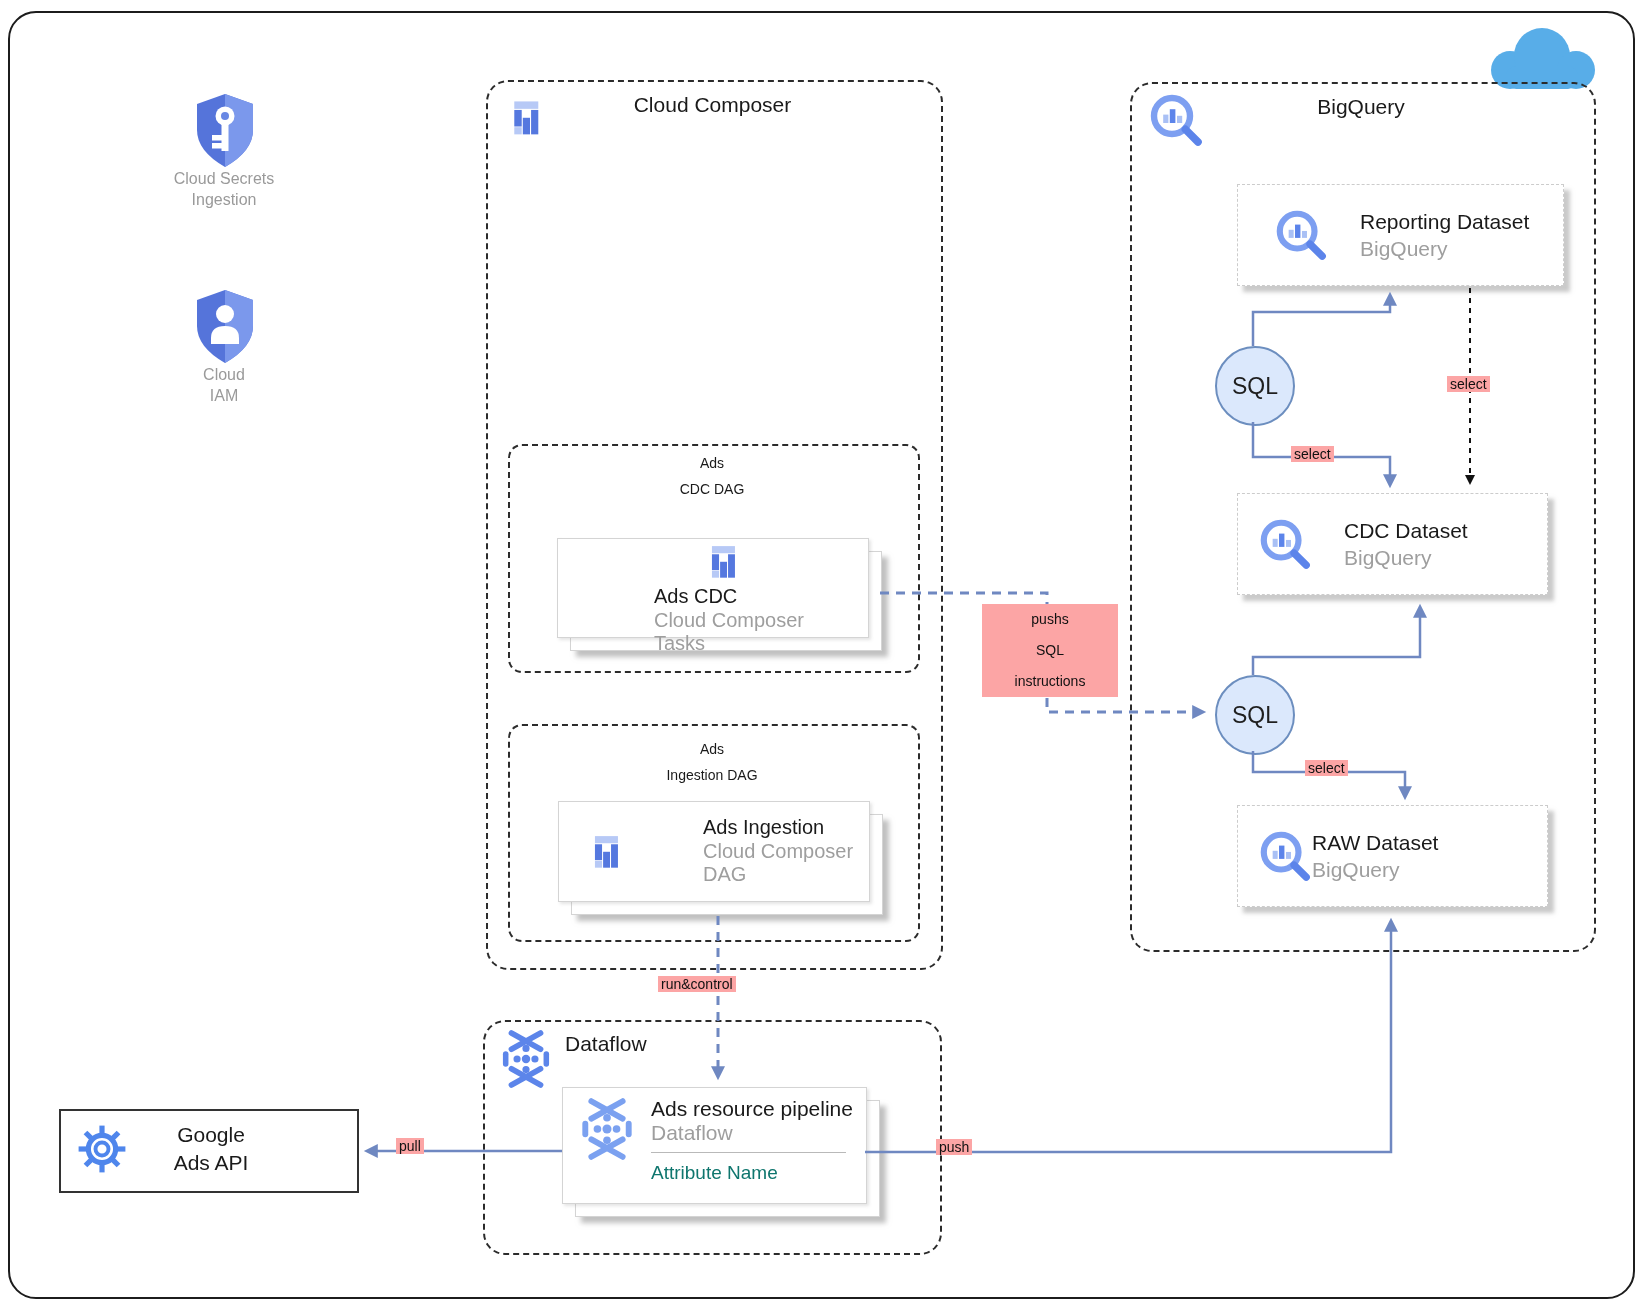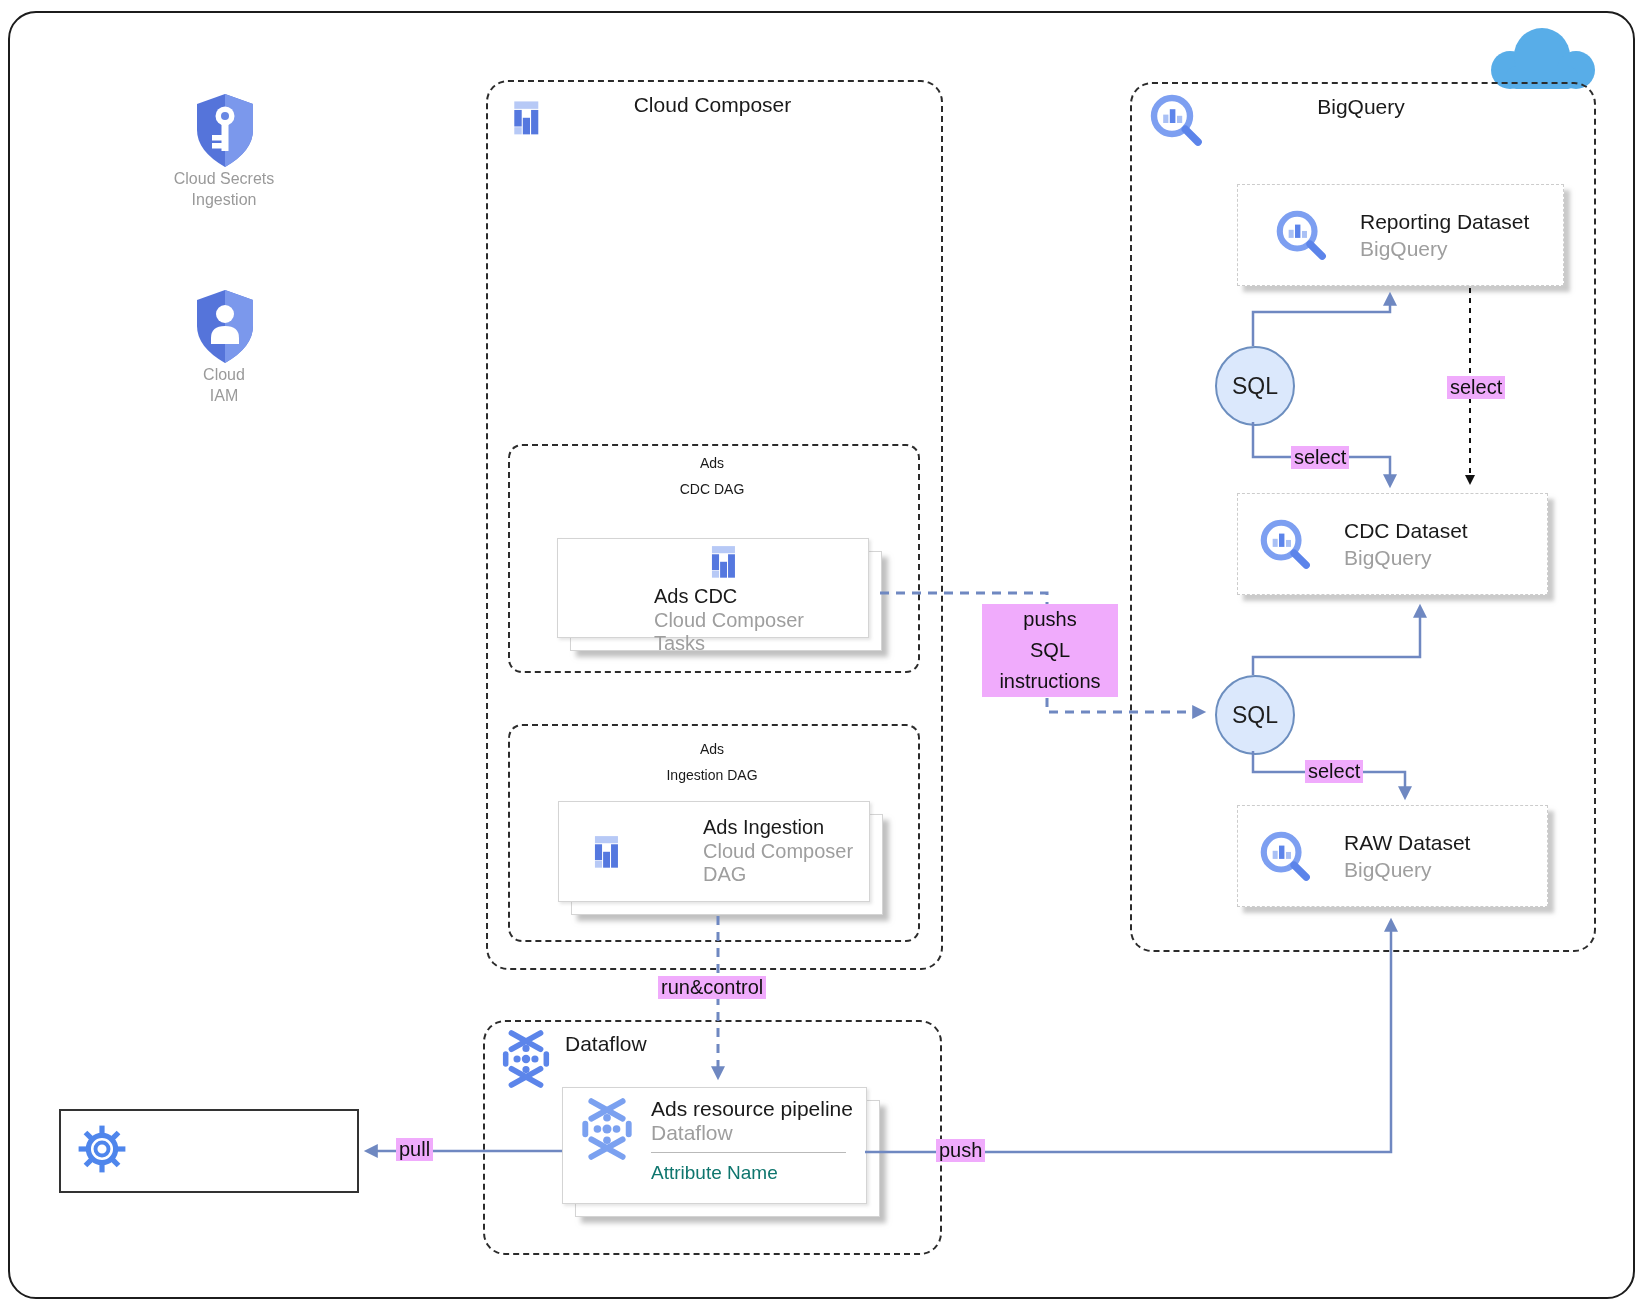--- a/index.html
+++ b/index.html
@@ -21,21 +21,21 @@
   .node-sub { font-size:20px; color:#9e9e9e; line-height:23.5px; }
   .dataset-card { position:absolute; background:#fff; border:1.5px dashed #cccccc;
                   box-shadow:6px 6px 4px rgba(150,150,150,.5);
                   display:flex; align-items:center; }
   .ds-title { font-size:21px; color:#1a1a1a; line-height:27px; }
   .ds-sub { font-size:21px; color:#9e9e9e; line-height:27px; }
   .sql-circle { position:absolute; width:76px; height:76px; border-radius:50%;
                 background:#dbe8fc; border:2px solid #6c8ebf;
                 display:flex; align-items:center; justify-content:center;
                 font-size:23px; color:#1f1f1f; }
-  .edge-label { position:absolute; background:#f0abfc; font-size:20px; color:#111;
+  .edge-label { position:absolute; background:#fca5a5; font-size:14px; color:#111;
                 padding:0 3px; white-space:nowrap; }
   .shield-label { position:absolute; width:220px; text-align:center; font-size:16px;
                   color:#9a9a9a; line-height:21px; }
   .api-box { position:absolute; background:#fff; border:2px solid #333; }
   .api-text { position:absolute; text-align:center; font-size:21px; color:#1a1a1a; line-height:28px; }
   svg { display:block; }
   #edge-svg { position:absolute; left:0; top:0; pointer-events:none; }
 </style>
 </head>
 <body>
@@ -191,21 +191,21 @@
   <div class="dataset-card" style="left:1237px; top:805px; width:309px; height:100px;">
     <div style="margin-left:20px;">
       <svg width="54" height="54" viewBox="0 0 28 28">
         <circle cx="12" cy="12" r="9" fill="none" stroke="#7d9ff1" stroke-width="3.2"></circle>
         <rect x="7.6" y="11.3" width="2.6" height="4.2" fill="#a9c0f5"></rect>
         <rect x="10.9" y="8.6" width="2.8" height="6.9" fill="#5c84ea"></rect>
         <rect x="14.5" y="11.9" width="2.6" height="3.6" fill="#a9c0f5"></rect>
         <line x1="18.7" y1="18.7" x2="25" y2="25" stroke="#5c84ea" stroke-width="3.8" stroke-linecap="round"></line>
       </svg>
     </div>
-    <div class="node-text" style="margin-left:32px;">
+    <div class="node-text" style="">
       <div class="ds-title">RAW Dataset</div>
       <div class="ds-sub">BigQuery</div>
     </div>
   </div>
 
   <div class="sql-circle" style="left:1215px; top:346px;">SQL</div>
   <div class="sql-circle" style="left:1215px; top:675px;">SQL</div>
 
   <div class="abs dashed-box" style="left:483px; top:1020px; width:455px; height:231px;"></div>
   <div class="abs" style="left:500px; top:1028px;">
@@ -265,20 +265,24 @@
           <path d="M20 31 V 36"></path>
         <path d="M4 20 H 9"></path>
           <path d="M31 20 H 36"></path>
         <path d="M8.7 8.7 L 12.2 12.2"></path>
           <path d="M27.8 27.8 L 31.3 31.3"></path>
         <path d="M31.3 8.7 L 27.8 12.2"></path>
           <path d="M12.2 27.8 L 8.7 31.3"></path>
       </g>
       <circle cx="20" cy="20" r="5" fill="#ffffff" stroke="#4f86ec" stroke-width="3"></circle>
     </svg>
+  </div>
+  <div class="api-text" style="left:125px; top:1121px; width:172px;">
+    <div>Google</div>
+    <div>Ads API</div>
   </div>
 
   <svg id="edge-svg" width="1645" height="1308" viewBox="0 0 1645 1308">
     <defs>
       <marker id="arrBlue" viewBox="0 0 10 10" markerWidth="16" markerHeight="14" refX="7" refY="5" orient="auto" markerUnits="userSpaceOnUse">
         <path d="M0 0 L10 5 L0 10 Z" fill="#6f88c1"></path>
       </marker>
       <marker id="arrBlack" viewBox="0 0 10 10" markerWidth="12" markerHeight="10" refX="7" refY="5" orient="auto" markerUnits="userSpaceOnUse">
         <path d="M0 0 L10 5 L0 10 Z" fill="#111111"></path>
       </marker>

